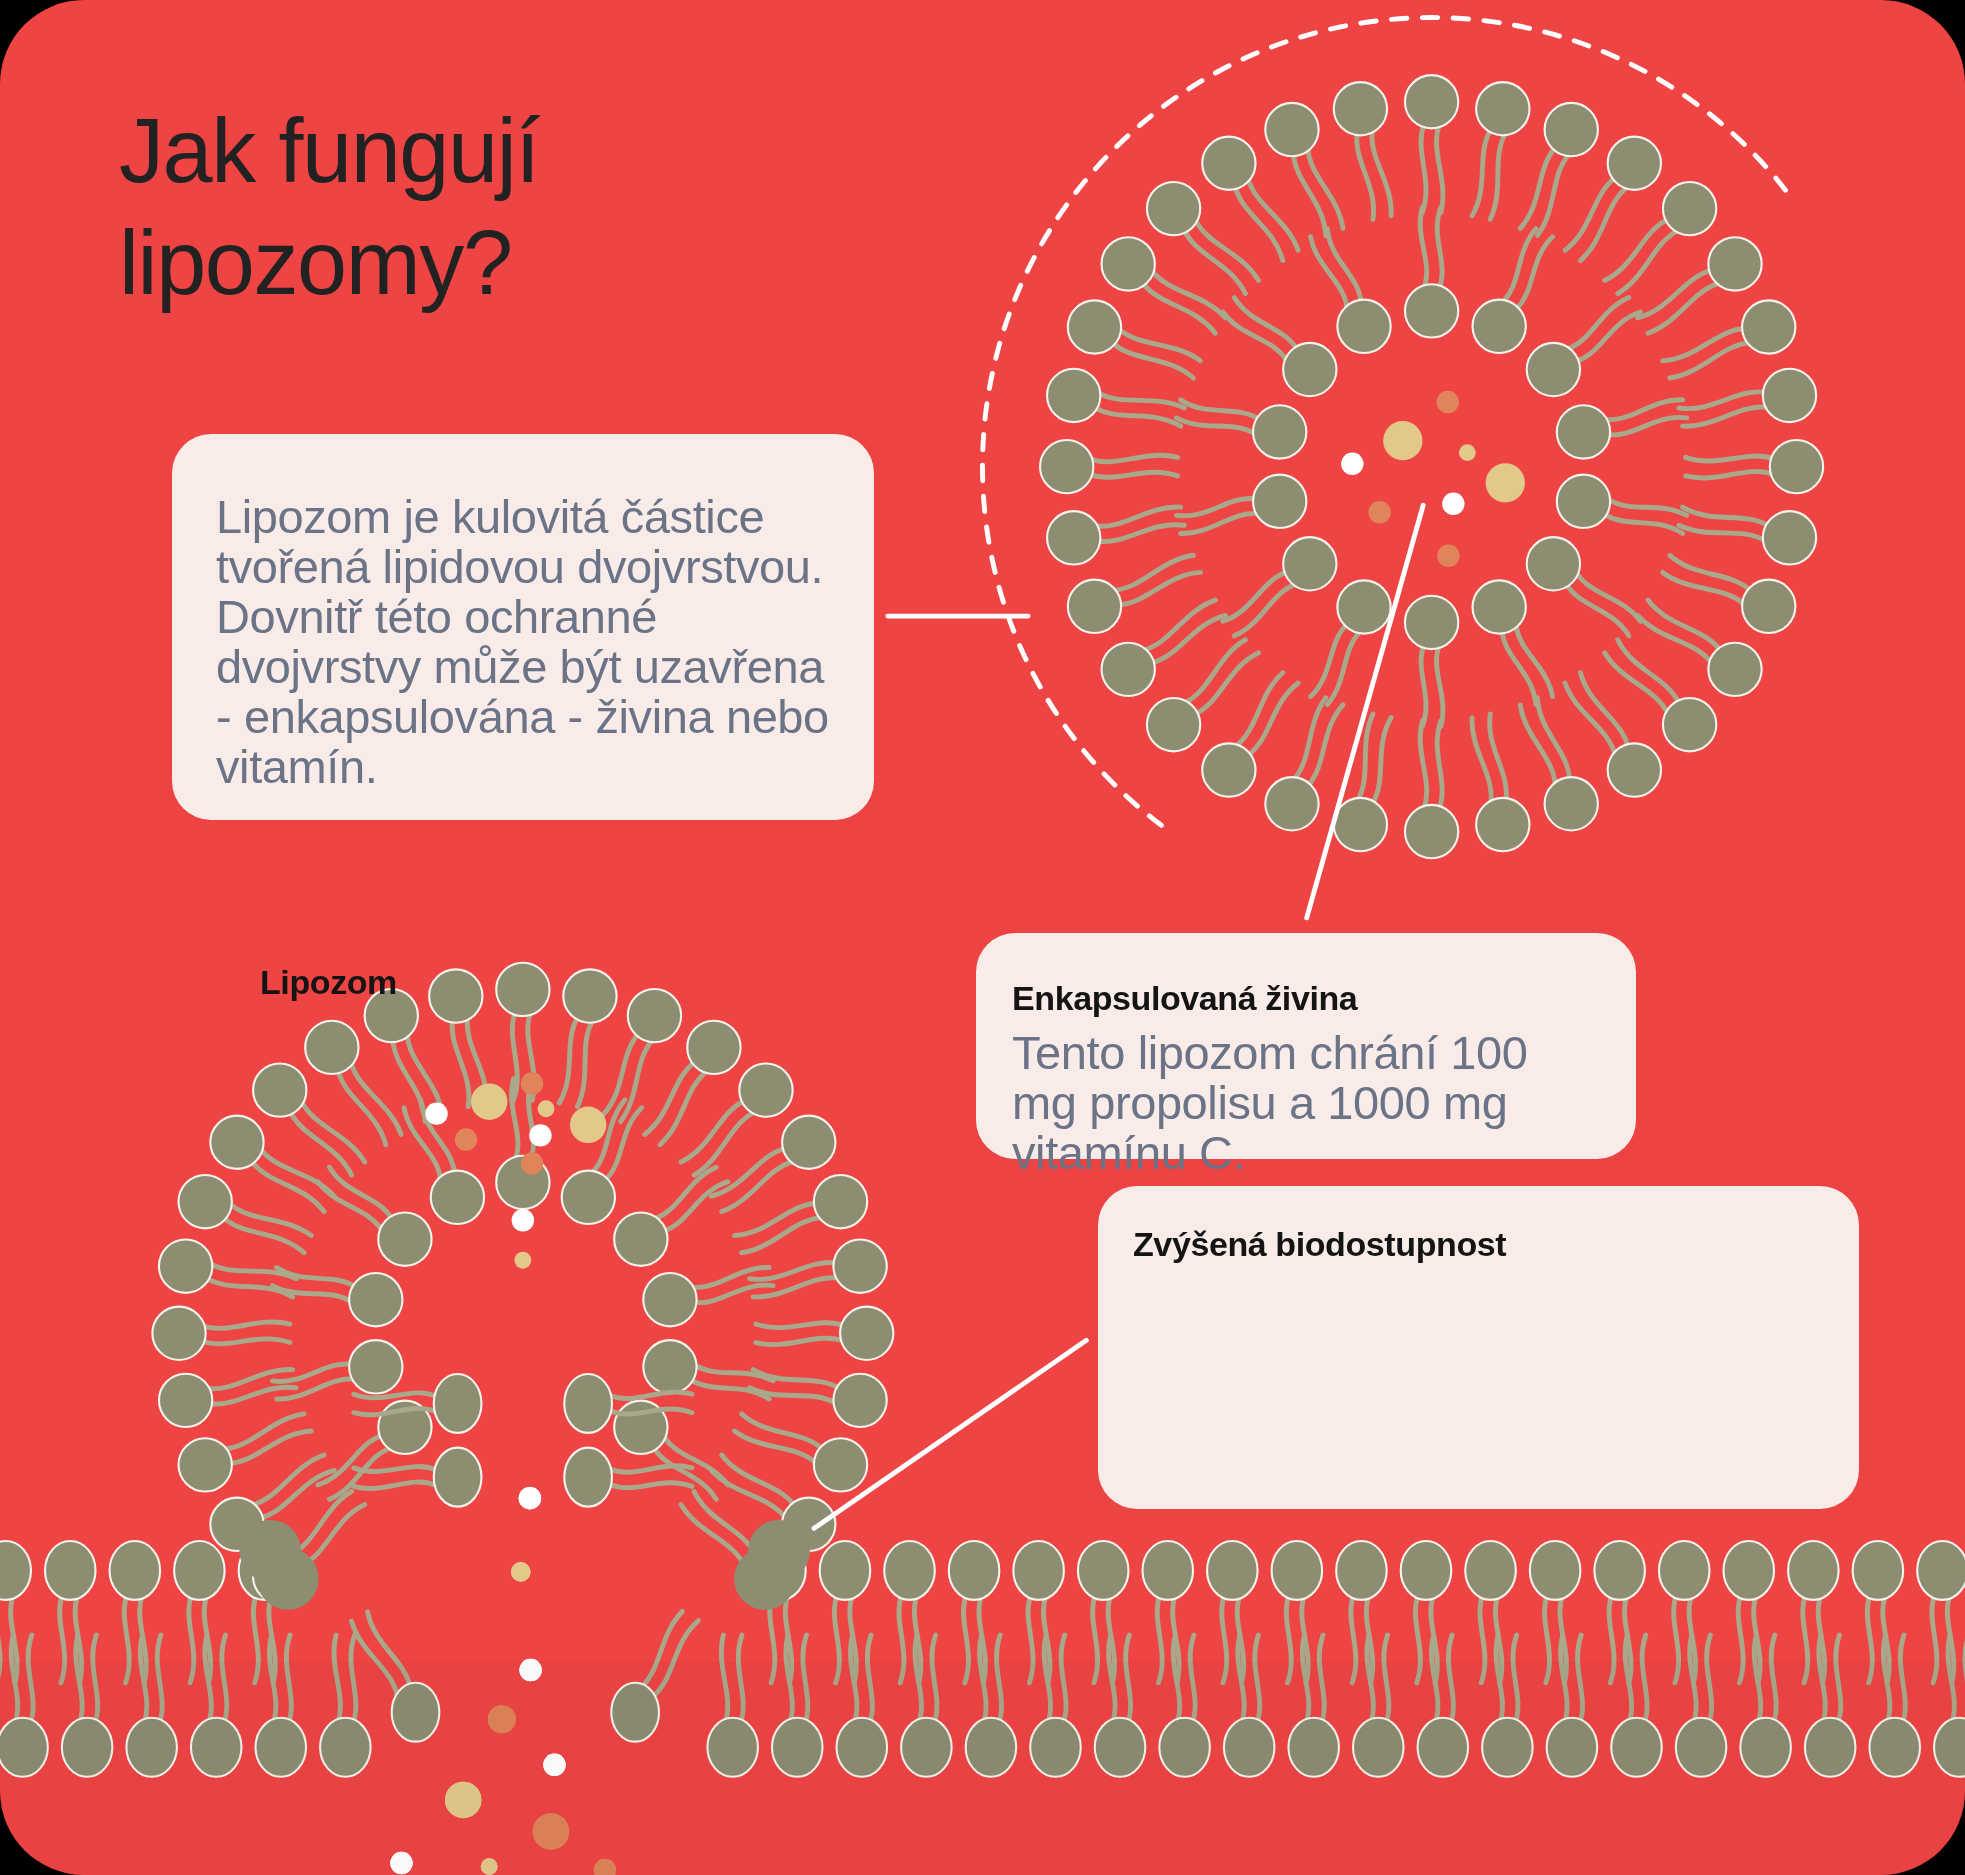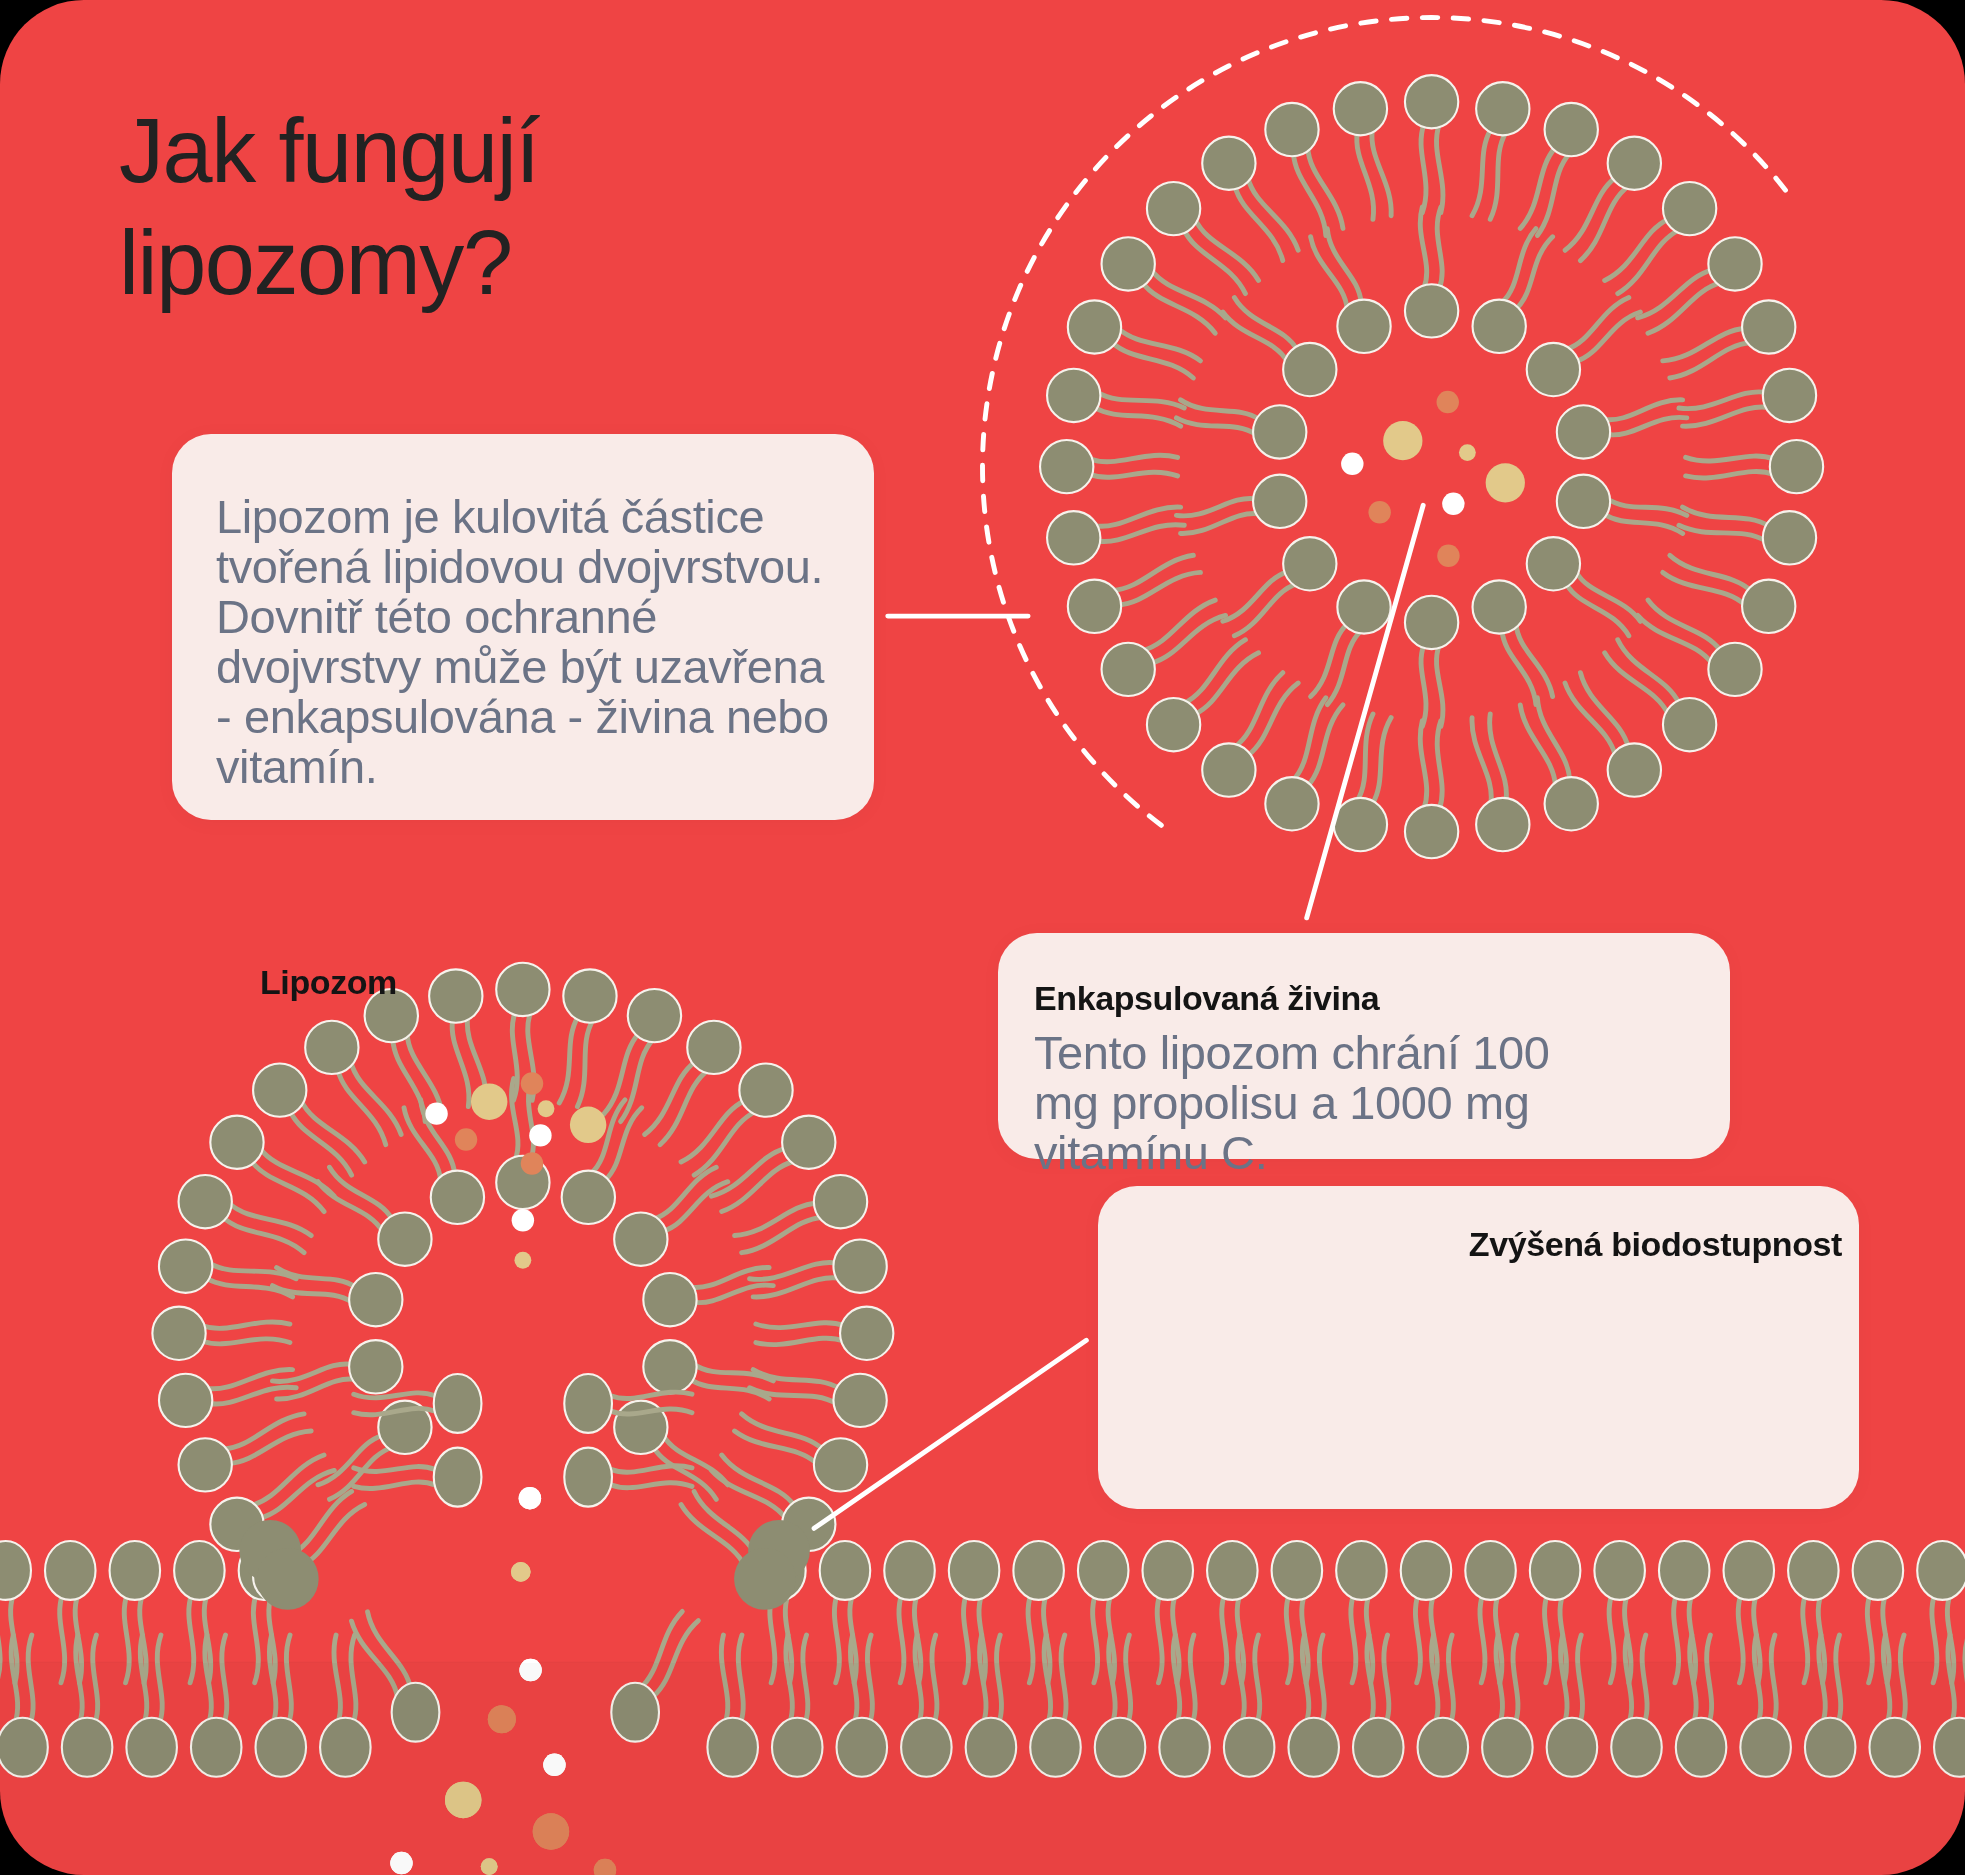--- a/index.html
+++ b/index.html
@@ -6,22 +6,22 @@
   body { width:1965px; height:1875px; overflow:hidden; position:relative; font-family:"Liberation Sans", "DejaVu Sans", sans-serif; }
   .canvas { position:absolute; left:0; top:0; width:1965px; height:1875px; border-radius:84px; background:#ef4444; overflow:hidden; }
   .canvas::after { content:""; position:absolute; left:0; top:1663px; width:100%; height:212px; background:rgba(0,0,0,0.025); pointer-events:none; }
   svg.art { position:absolute; left:0; top:0; }
   .title { position:absolute; left:119px; top:95px; font-size:90px; line-height:112px; color:#222; font-weight:400; letter-spacing:-1.4px; margin:0; }
   .card { position:absolute; background:rgba(250,247,244,0.93); border-radius:39px; box-shadow:0 2.8px 21px rgba(0,0,0,0.03); }
   .card h3 { margin:0; font-size:34px; font-weight:700; color:#141414; letter-spacing:-0.4px; }
   .card p { margin:0; font-size:47px; line-height:50px; color:#6b7386; letter-spacing:-0.4px; }
   #card-lipozom { left:172px; top:434px; width:702px; height:386px; }
   #card-lipozom h3 { position:absolute; left:44px; top:481px; }
-  #card-enkaps { left:998px; top:933px; width:732px; height:226px; }
-  #card-bio { left:1098px; top:1186px; width:761px; height:323px;text-align:right; }
+  #card-enkaps { left:976px; top:933px; width:660px; height:226px; }
+  #card-bio { left:1098px; top:1186px; width:761px; height:323px; }
   .card .inner { position:absolute; }
 </style>
 </head>
 <body>
 
 <div class="canvas">
   <svg class="art" id="art" width="1965" height="1875" viewBox="0 0 2800 2672">
       <path d="M2544.326882308302,270.97665579157876 A640,640 0 1 0 1654.838385182689,1176.1267264302674" fill="none" stroke="#ffffff" stroke-width="7" stroke-dasharray="22 22" stroke-linecap="round"></path>
       <g>
         <path d="M2051,177.3 C2037,216.9 2065,256.5 2053.2,303" fill="none" stroke="#a9a88b" stroke-width="7" stroke-linecap="round"></path>

